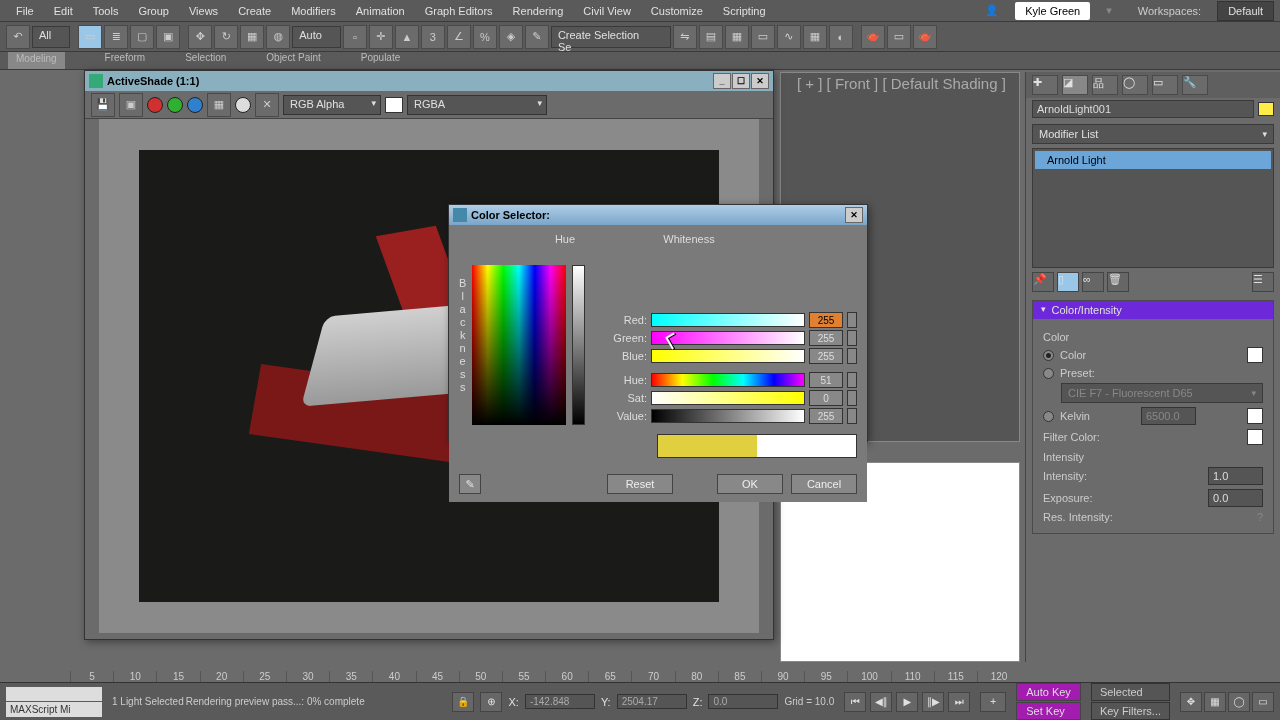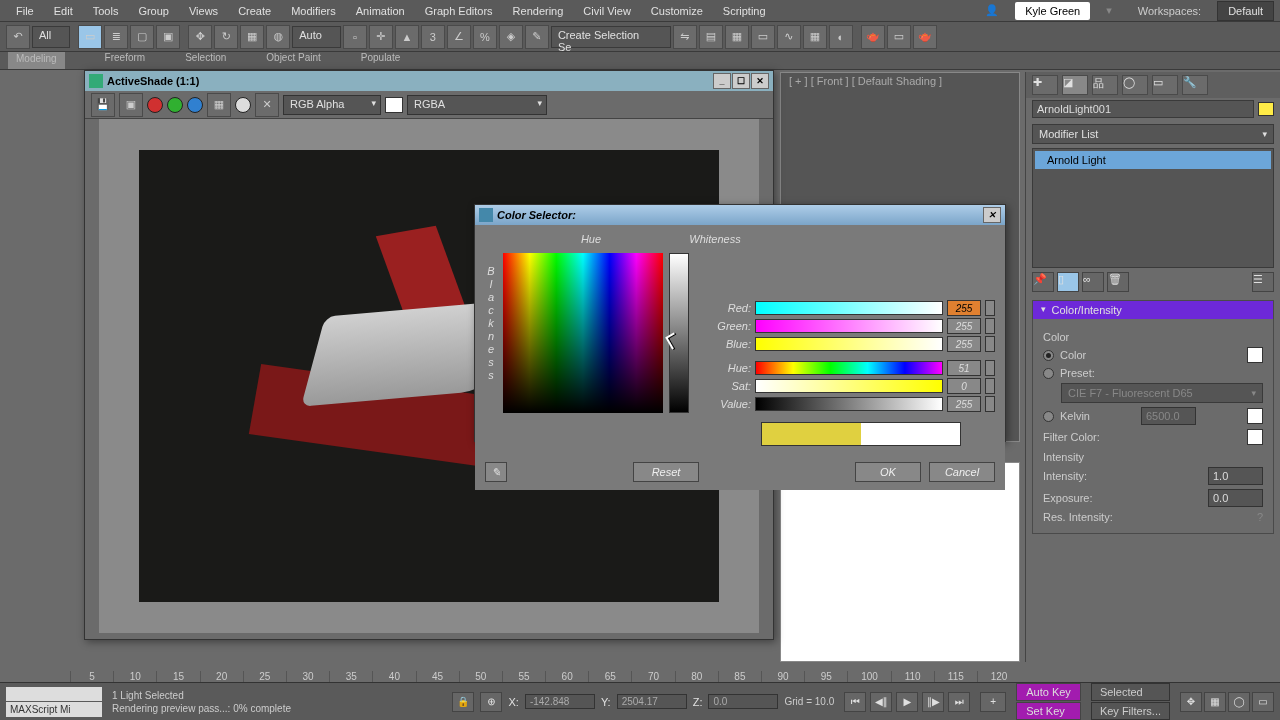--- a/index.html
+++ b/index.html
@@ -29,21 +29,21 @@
 
 
 .left-strip { position: absolute; left: 40px; top: 72px; width: 26px; background: #6b6b6b; padding: 2px; }
 .left-strip .ic { width: 22px; height: 22px; background: #777; border: 1px solid #555; margin-bottom: 2px; display:flex; align-items:center; justify-content:center; font-size:12px;}
 
 
 .vp-area { position: absolute; left: 70px; top: 0; right: 260px; bottom: 0; }
 .vp { position: absolute; background: #5a5a5a; border: 1px solid #888; }
 .vp.front { right: 0; top: 0; width: 240px; height: 370px; background:#555; }
 .vp.persp { right: 0; bottom: 0; width: 240px; height: 200px; background:#fff; }
-.vp-label { position: absolute; top: 2px; left: 8px; color: #aaa; font-size: 11px; }
+.vp-label { position: absolute; top: 2px; left: 16px; color: #aaa; font-size: 15px; }
 
 
 .right-panel { position: absolute; right: 0; top: 0; width: 255px; bottom: 0; background: #6b6b6b; border-left: 1px solid #444; }
 .rp-tabs { height: 26px; display: flex; gap: 4px; padding: 3px 6px; background:#5f5f5f; }
 .rp-tab { width: 26px; height: 20px; background: #6b6b6b; border: 1px solid #4a4a4a; }
 .rp-tab.sel { background: #888; }
 .rp-name { display: flex; height: 22px; align-items: center; padding: 0 6px; gap: 4px; }
 .rp-name input { flex: 1; background: #555; border: 1px solid #3a3a3a; color: #ddd; padding: 2px 4px; }
 .swatch { width: 16px; height: 14px; background: #ffec47; border: 1px solid #333; }
 .rp-dd { margin: 4px 6px; height: 20px; background: #555; border: 1px solid #3a3a3a; display:flex; align-items:center; padding:0 6px; position:relative; }
@@ -83,21 +83,21 @@
 .sw-white { width: 18px; height: 16px; background: #fff; border: 1px solid #333; }
 
 .render-view { position:absolute; left:14px; right:14px; top:48px; bottom:6px; background: #8a8a8a; display:flex; align-items:center; justify-content:center; }
 .render-view .inner { width: 88%; height: 88%; background: #1a1a18; position:relative; }
 .plane-body { position:absolute; left:30%; top:35%; width:200px; height:90px; background: linear-gradient(#d0d0d0,#999); transform: skew(-15deg,-5deg); border-radius: 10px 40px 40px 10px; }
 .plane-wing { position:absolute; left:20%; top:52%; width:300px; height:70px; background:#7a1818; transform: skew(-10deg,8deg); }
 .plane-tail { position:absolute; left:44%; top:18%; width:60px; height:100px; background:#9a2020; transform: skew(20deg,-10deg); }
 
 
 .cs-body { background: #7a7a7a; padding: 8px 10px; }
-.cs-row1 { display:flex; gap:14px; margin-bottom:8px; }
+.cs-row1 { display:flex; gap:14px; margin-bottom:20px; }
 .cs-lbl { color:#ddd; }
 .cs-main { display:flex; gap:6px; }
 .cs-vert { width:12px; color:#ddd; display:flex; flex-direction:column; align-items:center; gap:1px; font-size:10px; padding-top:12px;}
 .cs-hue { width:160px; height:160px; background: linear-gradient(to bottom, rgba(0,0,0,0), #000), linear-gradient(to right, red, yellow, lime, cyan, blue, magenta, red); position:relative; }
 .cs-white { width:20px; height:160px; background: linear-gradient(#fff, #000); border:1px solid #333; }
 .cs-right { flex:1; padding-left:14px;margin-top:45px; }
 .cs-field { display:flex; align-items:center; margin:2px 0; gap:4px; }
 .cs-field label { width:42px; text-align:right; color:#ddd; }
 .cs-slider { flex:1; height:14px; border:1px solid #333; }
 .cs-spin { width:34px; height:16px; background:#888; border:1px solid #333; color:#ddd; text-align:center; font-size:10px; display:flex; align-items:center; justify-content:center;}
@@ -337,21 +337,21 @@
   <div class="tl-tick">110</div>
   <div class="tl-tick">115</div>
   <div class="tl-tick">120</div>
 </div>
 
 <div class="statusbar">
   <div style="display:flex; flex-direction:column; gap:1px;">
     <div class="status-box" style="height:14px;"></div>
     <div class="status-box">MAXScript Mi</div>
   </div>
-  <div style="display:flex; flex-direction:column; gap:2px;">
+  <div style="display:flex; flex-direction:row; gap:2px;align-items:flex-end;">
     <div class="status-txt">1 Light Selected</div>
     <div class="status-txt">Rendering preview pass...: 0% complete</div>
   </div>
   <div class="coord">
     <div class="play-btn">🔒</div>
     <div class="play-btn">⊕</div>
     <span>X:</span>
     <div class="fld">-142.848</div>
     <span>Y:</span>
     <div class="fld">2504.17</div>
@@ -408,21 +408,21 @@
   </div>
   <div class="render-view">
     <div class="inner">
       <div class="plane-wing"></div>
       <div class="plane-tail"></div>
       <div class="plane-body"></div>
     </div>
   </div>
 </div>
 
-<div class="win" style="left:474px; top:204px; width:532px; height:238px;font-style:italic;">
+<div class="win" style="left:448px; top:204px; width:420px; height:238px;">
   <div class="win-title blue">
     <div class="icon3" style="background:#48a"></div>
     <span>Color Selector:</span>
     <div class="wbtns">
       <div class="wbtn">✕</div>
     </div>
   </div>
   <div class="cs-body">
     <div class="cs-row1">
       <div style="width:12px"></div>

